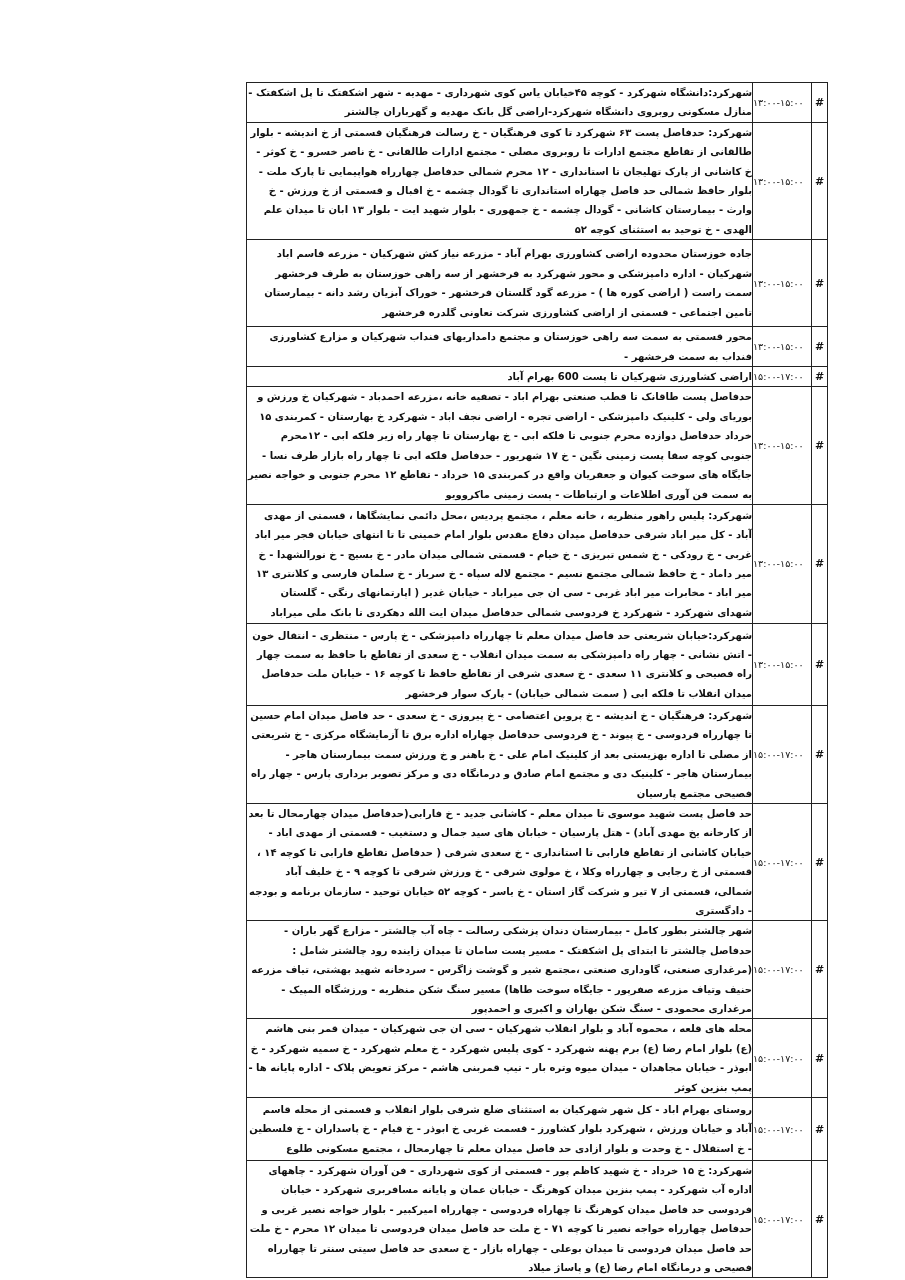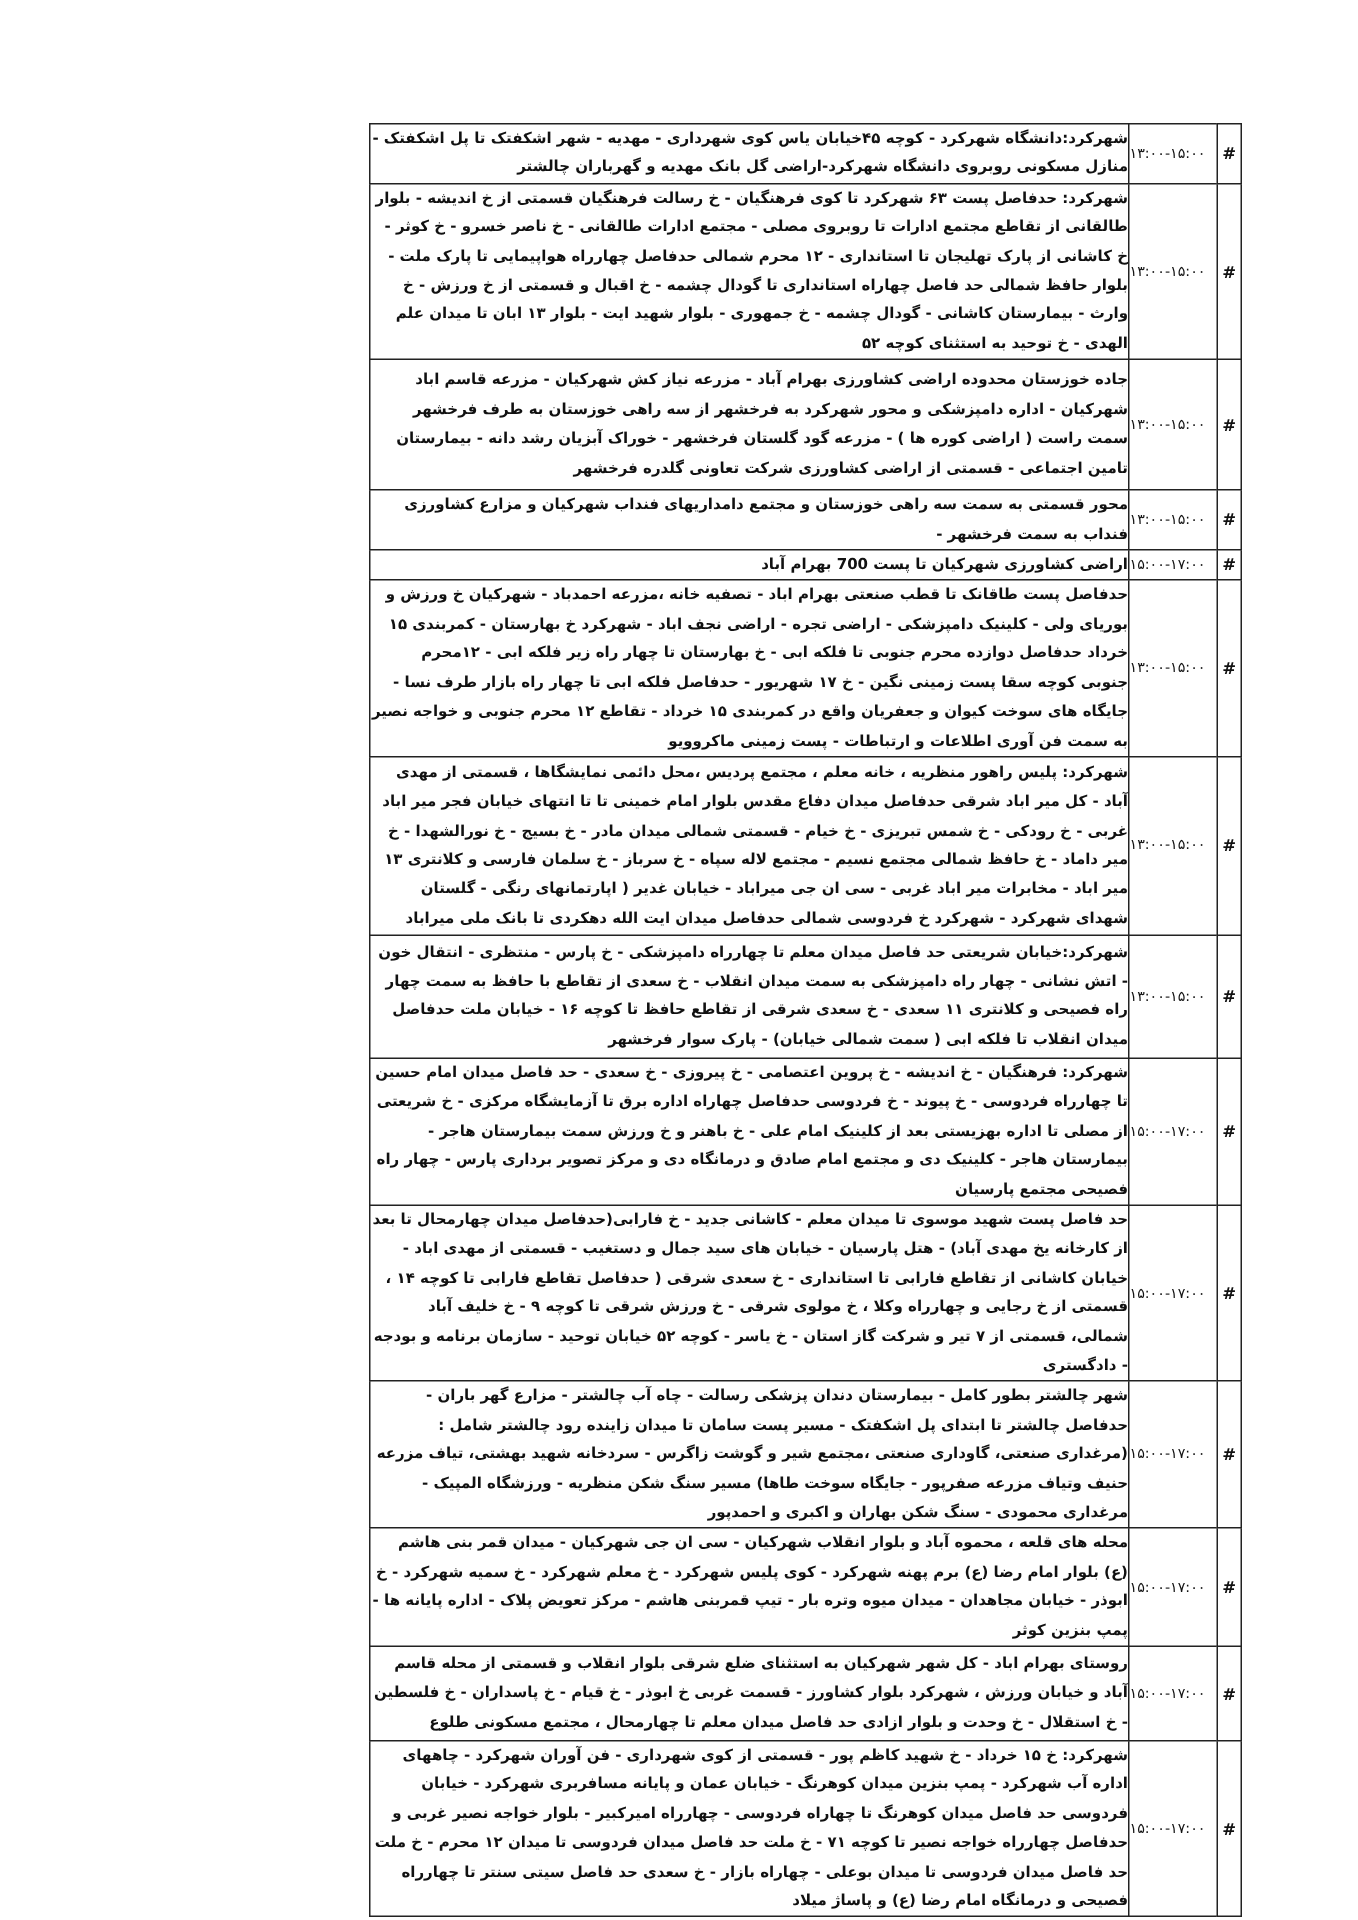--- a/index.html
+++ b/index.html
@@ -66,21 +66,21 @@
         <td class="area">جاده خوزستان محدوده اراضی کشاورزی بهرام آباد - مزرعه نیاز کش شهرکیان - مزرعه قاسم اباد شهرکیان - اداره دامپزشکی و محور شهرکرد به فرخشهر از سه راهی خوزستان به طرف فرخشهر سمت راست ( اراضی کوره ها ) - مزرعه گود گلستان فرخشهر - خوراک آبزیان رشد دانه - بیمارستان تامین اجتماعی - قسمتی از اراضی کشاورزی شرکت تعاونی گلدره فرخشهر</td>
       </tr>
       <tr style="height:22px">
         <td class="hash">#</td>
         <td class="time">۱۳:۰۰-۱۵:۰۰</td>
         <td class="area">محور قسمتی به سمت سه راهی خوزستان و مجتمع دامداریهای فنداب شهرکیان و مزارع کشاورزی فنداب به سمت فرخشهر -</td>
       </tr>
       <tr style="height:19px">
         <td class="hash">#</td>
         <td class="time">۱۵:۰۰-۱۷:۰۰</td>
-        <td class="area">اراضی کشاورزی شهرکیان تا پست 700 بهرام آباد</td>
+        <td class="area">اراضی کشاورزی شهرکیان تا پست 600 بهرام آباد</td>
       </tr>
       <tr style="height:96px">
         <td class="hash">#</td>
         <td class="time">۱۳:۰۰-۱۵:۰۰</td>
         <td class="area">حدفاصل پست طاقانک تا قطب صنعتی بهرام اباد - تصفیه خانه ،مزرعه احمدباد - شهرکیان خ ورزش و بوریای ولی - کلینیک دامپزشکی - اراضی تجره - اراضی نجف اباد - شهرکرد خ بهارستان - کمربندی ۱۵ خرداد حدفاصل دوازده محرم جنوبی تا فلکه ابی - خ بهارستان تا چهار راه زیر فلکه ابی - ۱۲محرم جنوبی کوچه سقا پست زمینی نگین - خ ۱۷ شهریور - حدفاصل فلکه ابی تا چهار راه بازار طرف نسا - جایگاه های سوخت کیوان و جعفریان واقع در کمربندی ۱۵ خرداد - تقاطع ۱۲ محرم جنوبی و خواجه نصیر به سمت فن آوری اطلاعات و ارتباطات - پست زمینی ماکروویو</td>
       </tr>
       <tr style="height:119px">
         <td class="hash">#</td>
         <td class="time">۱۳:۰۰-۱۵:۰۰</td>
         <td class="area">شهرکرد: پلیس راهور منظریه ، خانه معلم ، مجتمع پردیس ،محل دائمی نمایشگاها ، قسمتی از مهدی آباد - کل میر اباد شرقی حدفاصل میدان دفاع مقدس بلوار امام خمینی تا تا انتهای خیابان فجر میر اباد غربی - خ رودکی - خ شمس تبریزی - خ خیام - قسمتی شمالی میدان مادر - خ بسیج - خ نورالشهدا - خ میر داماد - خ حافظ شمالی مجتمع نسیم - مجتمع لاله سپاه - خ سرباز - خ سلمان فارسی و کلانتری ۱۳ میر اباد - مخابرات میر اباد غربی - سی ان جی میراباد - خیابان غدیر ( اپارتمانهای رنگی - گلستان شهدای شهرکرد - شهرکرد خ فردوسی شمالی حدفاصل میدان ایت الله دهکردی تا بانک ملی میراباد</td>

